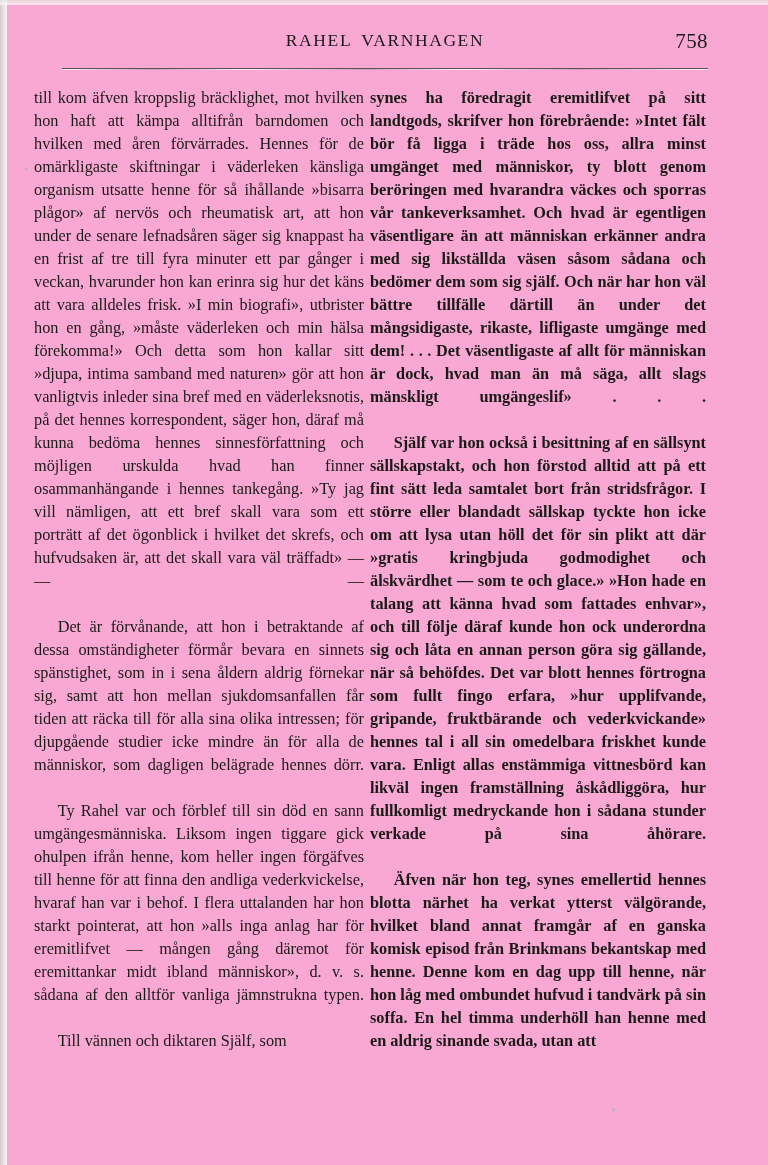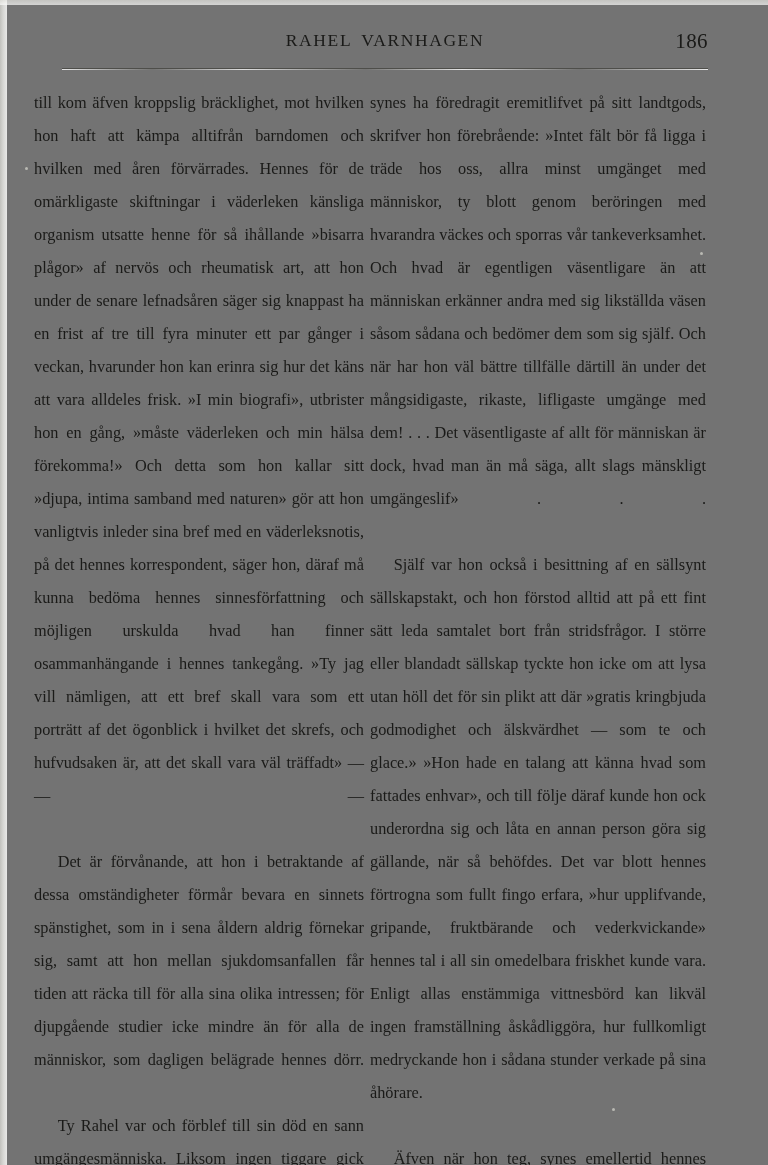--- a/index.html
+++ b/index.html
@@ -7,21 +7,21 @@
     margin: 0;
     padding: 0;
     background: #ffffff;
   }
 
   .page {
     position: relative;
     width: 768px;
     height: 1165px;
     margin: 0 auto;
-    background: #737373;
+    background: #f9a8d4;
     overflow: hidden;
     font-family: "Liberation Serif", "DejaVu Serif", serif;
     color: #1a1a18;
   }
 
   
   .scan-edge-left {
     position: absolute;
     left: 0;
     top: 0;
@@ -107,26 +107,26 @@
     top: 86px;
     width: 700px;
   }
 
   .col {
     position: absolute;
     top: 0;
     width: 330px;
   }
   .col-left  { left: 0; }
-  .col-right { left: 336px; width: 336px; }
+  .col-right { left: 336px; width: 336px; font-weight: bold; }
 
   .col p {
     margin: 0;
     font-size: 16.3px;
-    line-height: 33px;
+    line-height: 23px;
     text-align: justify;
     text-justify: inter-word;
     hyphens: none;
     -webkit-hyphens: none;
   }
 
   .col p.indent {
     text-indent: 1.45em;
   }
 
@@ -145,21 +145,21 @@
 
   <div class="scan-edge-left"></div>
   <div class="scan-edge-top"></div>
   <div class="scan-speck" style="left:25px; top:167px; width:3px; height:3px;"></div>
   <div class="scan-speck" style="left:160px; top:860px; width:3px; height:2px;"></div>
   <div class="scan-speck" style="left:700px; top:252px; width:3px; height:3px;"></div>
   <div class="scan-speck" style="left:612px; top:1108px; width:3px; height:3px;"></div>
 
   <div class="running-head">
     <div class="head-title">RAHEL VARNHAGEN</div>
-    <div class="head-folio">186</div>
+    <div class="head-folio">758</div>
   </div>
   <div class="head-rule"></div>
 
   <div class="columns">
 
     <div class="col col-left">
       <p>till kom äfven kroppslig bräcklighet, mot hvilken hon haft att kämpa alltifrån barndomen och hvilken med åren förvärrades. Hennes för de omärkligaste skiftningar i väderleken känsliga organism utsatte henne för så ihållande »bisarra plågor» af nervös och rheumatisk art, att hon under de senare lefnadsåren säger sig knappast ha en frist af tre till fyra minuter ett par gånger i veckan, hvarunder hon kan erinra sig hur det käns att vara alldeles frisk. »I min biografi», utbrister hon en gång, »måste väderleken och min hälsa förekomma!» Och detta som hon kallar sitt »djupa, intima samband med naturen» gör att hon vanligtvis inleder sina bref med en väderleksnotis, på det hennes korrespondent, säger hon, däraf må kunna bedöma hennes sinnesförfattning och möjligen urskulda hvad han finner osammanhängande i hennes tankegång. »Ty jag vill nämligen, att ett bref skall vara som ett porträtt af det ögonblick i hvilket det skrefs, och hufvudsaken är, att det skall vara väl träffadt» — — —</p>
       <p class="indent">Det är förvånande, att hon i betraktande af dessa omständigheter förmår bevara en sinnets spänstighet, som in i sena åldern aldrig förnekar sig, samt att hon mellan sjukdomsanfallen får tiden att räcka till för alla sina olika intressen; för djupgående studier icke mindre än för alla de människor, som dagligen belägrade hennes dörr.</p>
       <p class="indent">Ty Rahel var och förblef till sin död en sann umgängesmänniska. Liksom ingen tiggare gick ohulpen ifrån henne, kom heller ingen förgäfves till henne för att finna den andliga vederkvickelse, hvaraf han var i behof. I flera uttalanden har hon starkt pointerat, att hon »alls inga anlag har för eremitlifvet — mången gång däremot för eremittankar midt ibland människor», d. v. s. sådana af den alltför vanliga jämnstrukna typen.</p>
       <p class="indent noflush">Till vännen och diktaren Själf, som</p>

